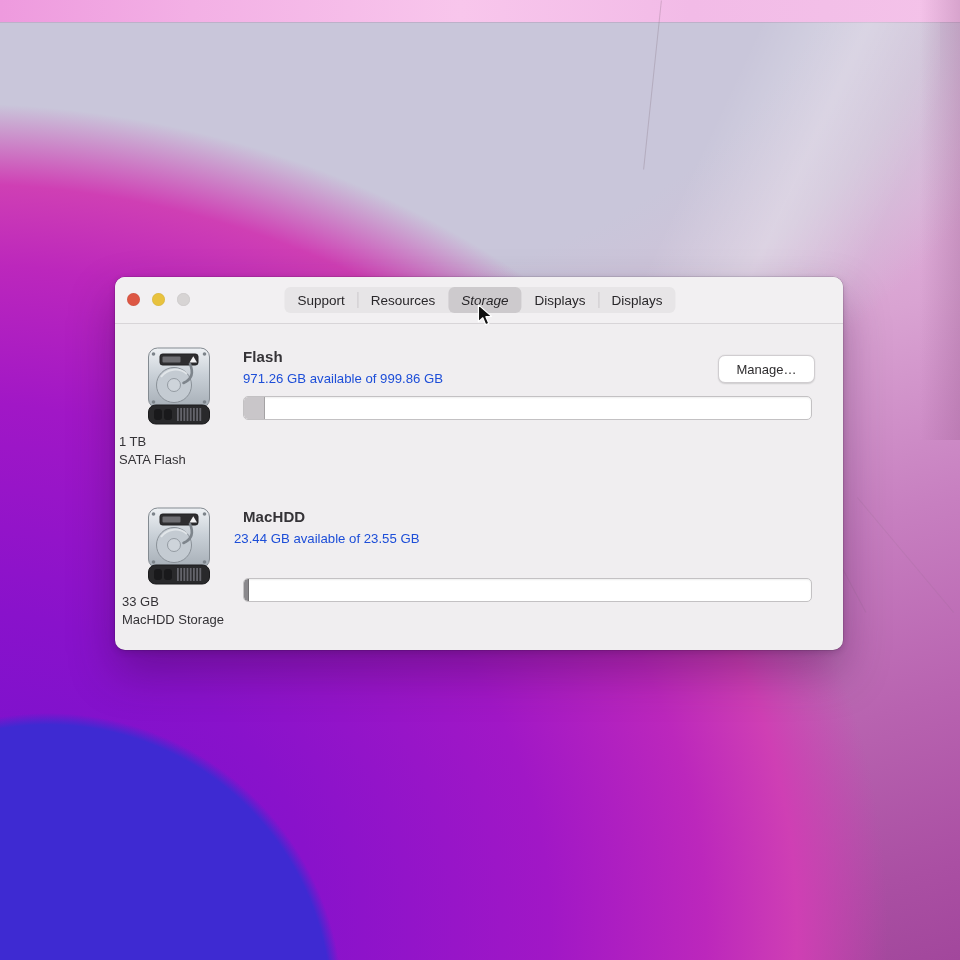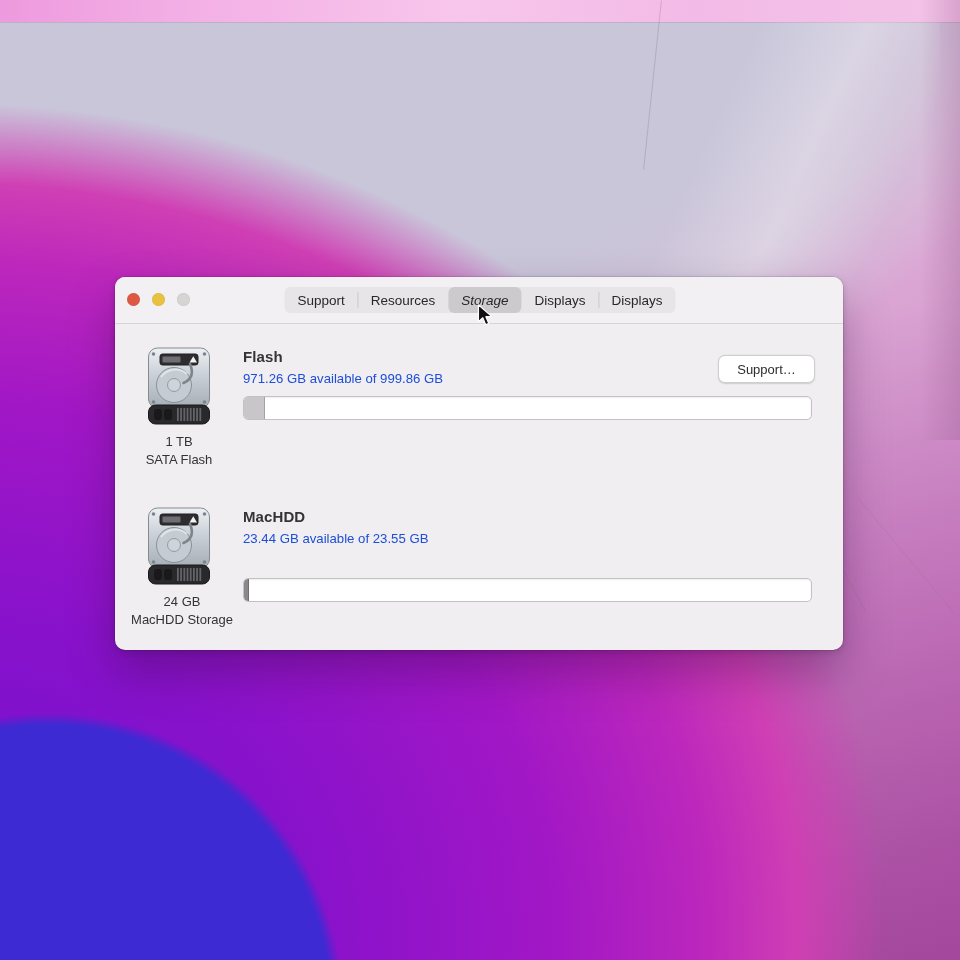--- a/index.html
+++ b/index.html
@@ -64,21 +64,21 @@
   }
   .segment.selected{background:#cdcacd;font-style:italic;}
   .segment .sep{
     position:absolute;left:0;top:5px;bottom:5px;width:1px;background:#cbc8cb;
   }
 
   
   .abs{position:absolute;}
   .disk-name{font-size:15px;font-weight:700;color:#353337;letter-spacing:.1px;}
   .disk-avail{font-size:13.2px;color:#1d4ed8;}
-  .caption{font-size:13px;color:#343236;text-align:center;line-height:18px;}
+  .caption{font-size:13px;color:#343236;text-align:left;line-height:18px;}
   .bar{
     height:22px;background:#ffffff;border:1px solid #c3c1c3;border-radius:5px;
     box-shadow:inset 0 1px 2px rgba(0,0,0,.07);position:relative;overflow:hidden;
   }
   .bar .used{
     position:absolute;left:0;top:0;bottom:0;border-radius:4px 0 0 4px;
     border-right:1px solid rgba(0,0,0,.18);
   }
   .manage-btn{
     position:absolute;width:95px;height:26px;border-radius:7px;
@@ -138,21 +138,21 @@
         <rect x="49.2" y="61" width="1.8" height="13"></rect>
           <rect x="52.4" y="61" width="1.8" height="13"></rect>
       </g>
     </svg>
   </div>
   <div class="abs disk-name" style="left:128px;top:71px;">Flash</div>
   <div class="abs disk-avail" style="left:128px;top:94px;">971.26 GB available of 999.86 GB</div>
   <div class="abs bar" style="left:128px;top:119px;width:567px;">
     <div class="used" style="width: 3.6%; background-color: rgb(201, 198, 201);"></div>
   </div>
-  <div class="abs manage-btn" style="left:603px;top:78px;">Support…</div>
+  <div class="abs manage-btn" style="left:603px;top:78px;">Manage…</div>
   <div class="abs caption" style="left:4px;top:156px;width:120px;">
     <div>1 TB</div>
     <div>SATA Flash</div>
   </div>
 
   <div class="abs" style="left:32px;top:230px;">
     <svg class="disk-icon" width="64" height="78" viewBox="0 0 64 78">
       <rect x="1.5" y="1" width="61" height="60" rx="9" fill="url(#metal)" stroke="#838a91"></rect>
       <rect x="13" y="7" width="38" height="11" rx="2.5" fill="#2e2e30" stroke="#202022"></rect>
       <rect x="15.5" y="9.5" width="18" height="6" rx="1" fill="#85858a" opacity="0.75"></rect>
@@ -174,26 +174,26 @@
         <rect x="36.4" y="61" width="1.8" height="13"></rect>
           <rect x="39.6" y="61" width="1.8" height="13"></rect>
         <rect x="42.8" y="61" width="1.8" height="13"></rect>
           <rect x="46" y="61" width="1.8" height="13"></rect>
         <rect x="49.2" y="61" width="1.8" height="13"></rect>
           <rect x="52.4" y="61" width="1.8" height="13"></rect>
       </g>
     </svg>
   </div>
   <div class="abs disk-name" style="left:128px;top:231px;">MacHDD</div>
-  <div class="abs disk-avail" style="left:128px;top:254px;">23.44 GB available of 23.55 GB</div>
+  <div class="abs disk-avail" style="left:119px;top:254px;">23.44 GB available of 23.55 GB</div>
   <div class="abs bar" style="left:128px;top:277px;width:567px;">
     <div class="used" style="width: 0.7%; background-color: rgb(138, 136, 140);"></div>
   </div>
   <div class="abs caption" style="left:7px;top:316px;width:120px;">
-    <div>24 GB</div>
+    <div>33 GB</div>
     <div>MacHDD Storage</div>
   </div>
 </div>
 
 <div class="lights">
   <div class="light" style="background-color: rgb(221, 87, 68);"></div>
   <div class="light" style="background-color: rgb(232, 194, 62);"></div>
   <div class="light" style="background-color: rgb(215, 212, 212);"></div>
 </div>
 

